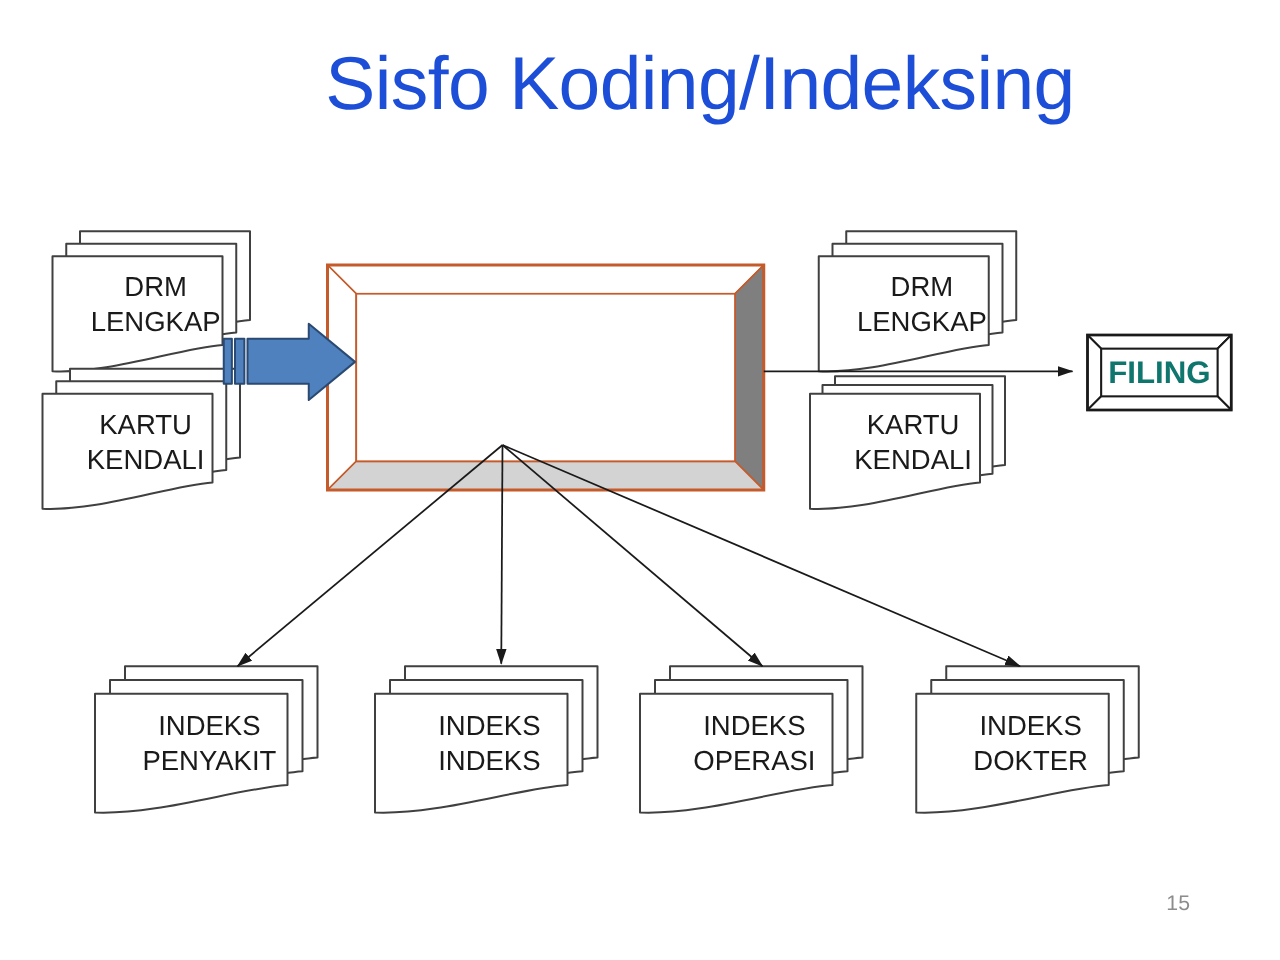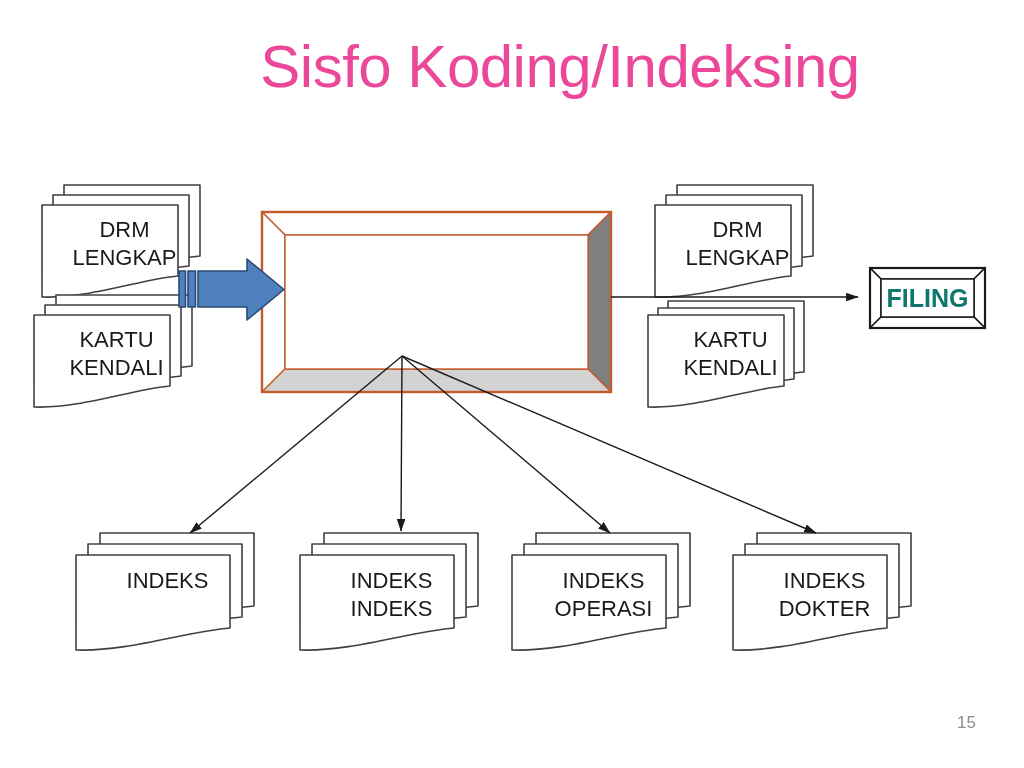--- a/index.html
+++ b/index.html
@@ -2,21 +2,21 @@
 <html><head>
 <meta charset="utf-8">
 <style>
   html,body{margin:0;padding:0;background:#ffffff;}
   .slide{
     position:relative;width:1024px;height:768px;background:#ffffff;
     overflow:hidden;font-family:"Liberation Sans",sans-serif;color:#000;
   }
   .title{
     position:absolute;left:96px;top:33px;width:928px;text-align:center;
-    font-size:60px;line-height:68px;letter-spacing:-0.5px;color:#ec4899;
+    font-size:60px;line-height:68px;letter-spacing:-0.5px;color:#1d4ed8;
     white-space:nowrap;
   }
   svg.canvas{position:absolute;left:0;top:0;}
   .doc{fill:#ffffff;stroke:#404040;stroke-width:1.6;stroke-linejoin:round;}
   .sarrow{fill:#4E81BD;stroke:#2A4A73;stroke-width:1.6;stroke-linejoin:round;}
   .bevelface{stroke:#C55A2B;stroke-width:1.4;stroke-linejoin:round;}
   .bevelouter{fill:none;stroke:#C55A2B;stroke-width:2.4;}
   .bevelinner{fill:#ffffff;stroke:#C55A2B;stroke-width:1.4;}
   .fface{fill:#ffffff;stroke:#1a1a1a;stroke-width:1.5;stroke-linejoin:round;}
   .fouter{fill:none;stroke:#1a1a1a;stroke-width:2.2;}
@@ -30,21 +30,21 @@
   .processlabel{
     position:absolute;left:285px;top:241px;width:303px;text-align:center;
     font-size:39px;line-height:62px;font-weight:bold;color:#000;
   }
   .processlabel span{display:block;}
   .filinglabel{
     position:absolute;left:870px;top:284px;width:115px;text-align:center;
     font-size:25px;line-height:28px;font-weight:bold;color:#0f766e;
   }
   .pagenum{
-    position:absolute;right:48px;top:713px;font-size:17px;color:#8C8C8C;
+    position:absolute;right:72px;top:713px;font-size:17px;color:#8C8C8C;
   }
 </style>
 </head>
 <body>
 
 <div class="slide">
 
   <div class="title">Sisfo Koding/Indeksing</div>
 
   <svg class="canvas" width="1024" height="768" viewBox="0 0 1024 768">
@@ -145,20 +145,21 @@
   <div class="doclabel" style="left:655px;top:216px;width:136px;">
     <span>DRM</span>
     <span>LENGKAP</span>
   </div>
   <div class="doclabel" style="left:648px;top:326px;width:136px;">
     <span>KARTU</span>
     <span>KENDALI</span>
   </div>
   <div class="doclabel" style="left:76px;top:567px;width:154px;">
     <span>INDEKS</span>
+    <span>PENYAKIT</span>
   </div>
   <div class="doclabel" style="left:300px;top:567px;width:154px;">
     <span>INDEKS</span>
     <span>INDEKS</span>
   </div>
   <div class="doclabel" style="left:512px;top:567px;width:154px;">
     <span>INDEKS</span>
     <span>OPERASI</span>
   </div>
   <div class="doclabel" style="left:733px;top:567px;width:154px;">

